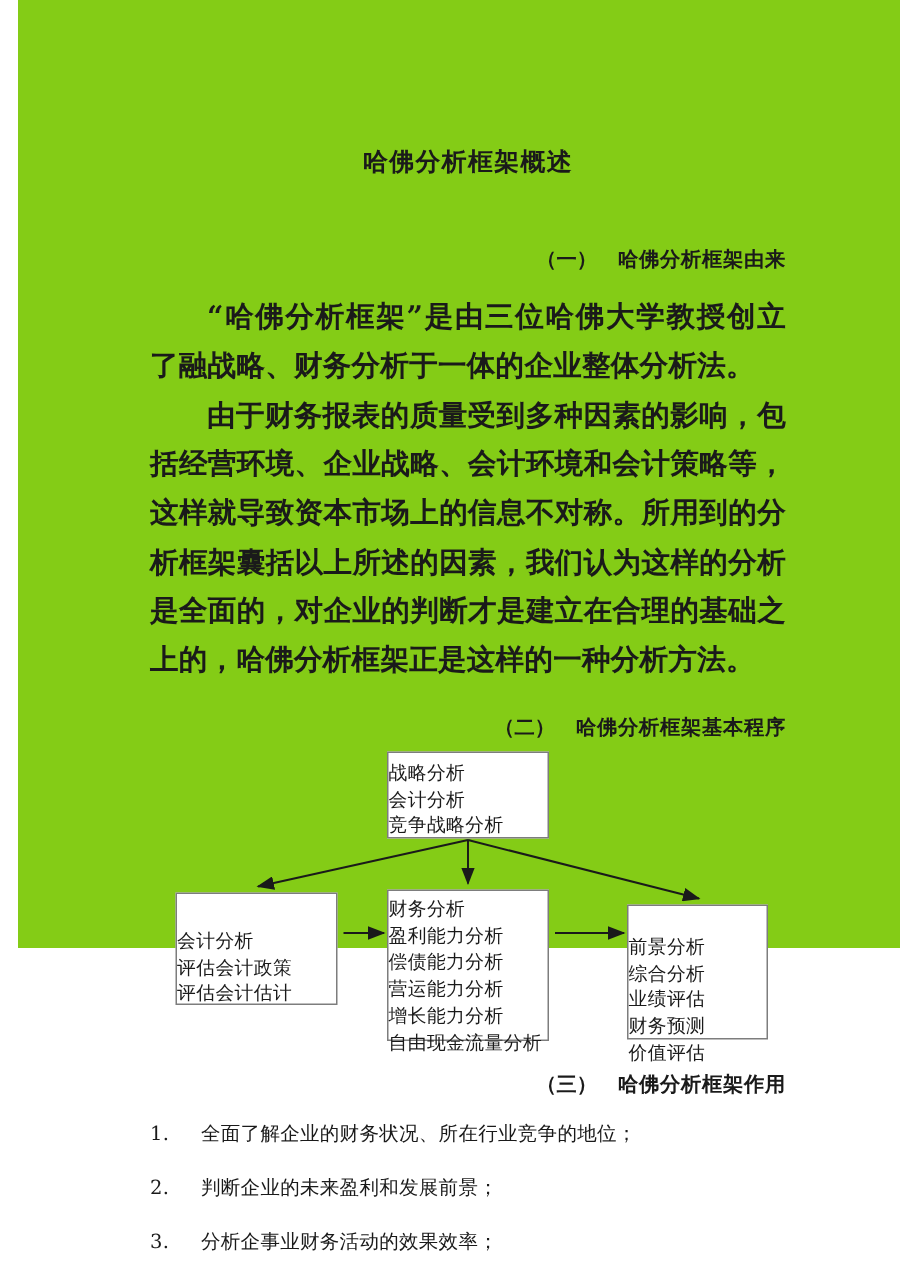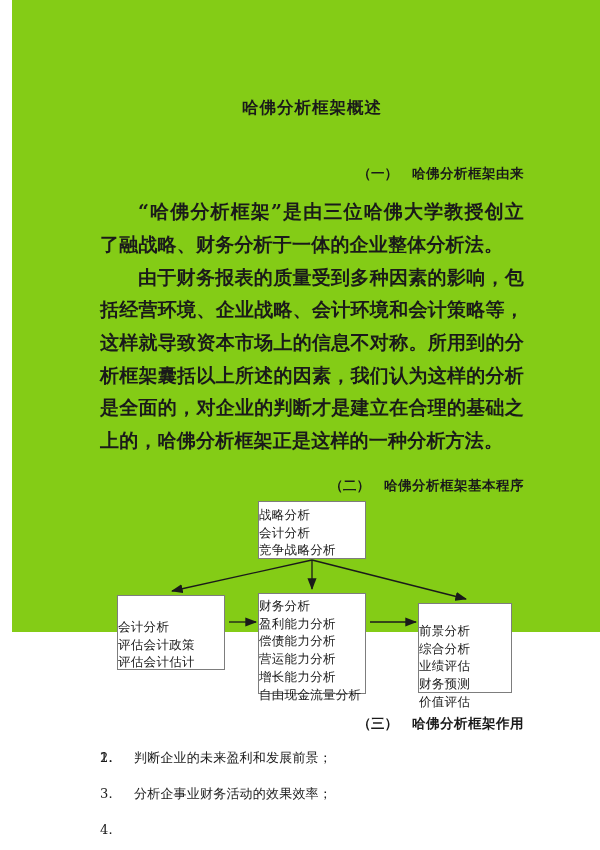--- a/index.html
+++ b/index.html
@@ -227,21 +227,21 @@
       </div>
 
     </div>
 
     <h2 class="section-head" id="head-3">
       <span class="sec-num">（三）</span><span class="sec-title">哈佛分析框架作用</span>
     </h2>
 
     <ol class="num-list">
       <li>
-        <span class="li-num">1.</span>
+        <span class="li-num">1.</span><span>全面了解企业的财务状况、所在行业竞争的地位；</span>
       </li>
       <li>
         <span class="li-num">2.</span><span>判断企业的未来盈利和发展前景；</span>
       </li>
       <li>
         <span class="li-num">3.</span><span>分析企事业财务活动的效果效率；</span>
       </li>
       <li>
         <span class="li-num">4.</span>
       </li>

